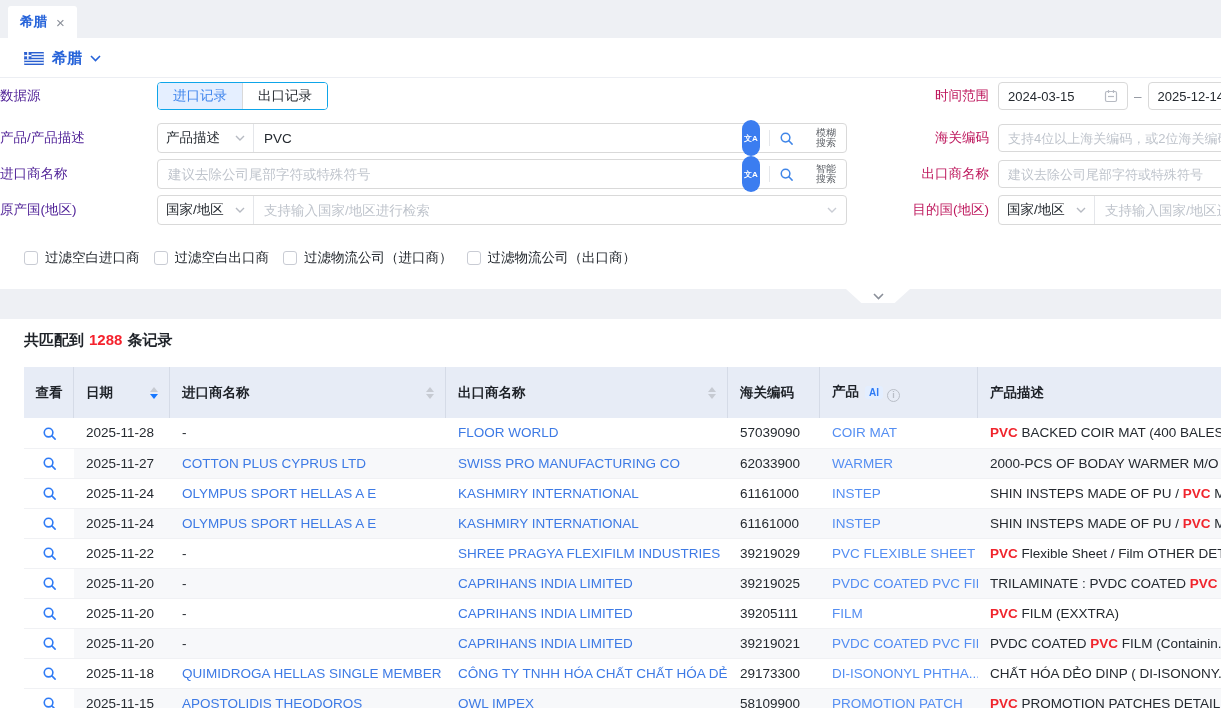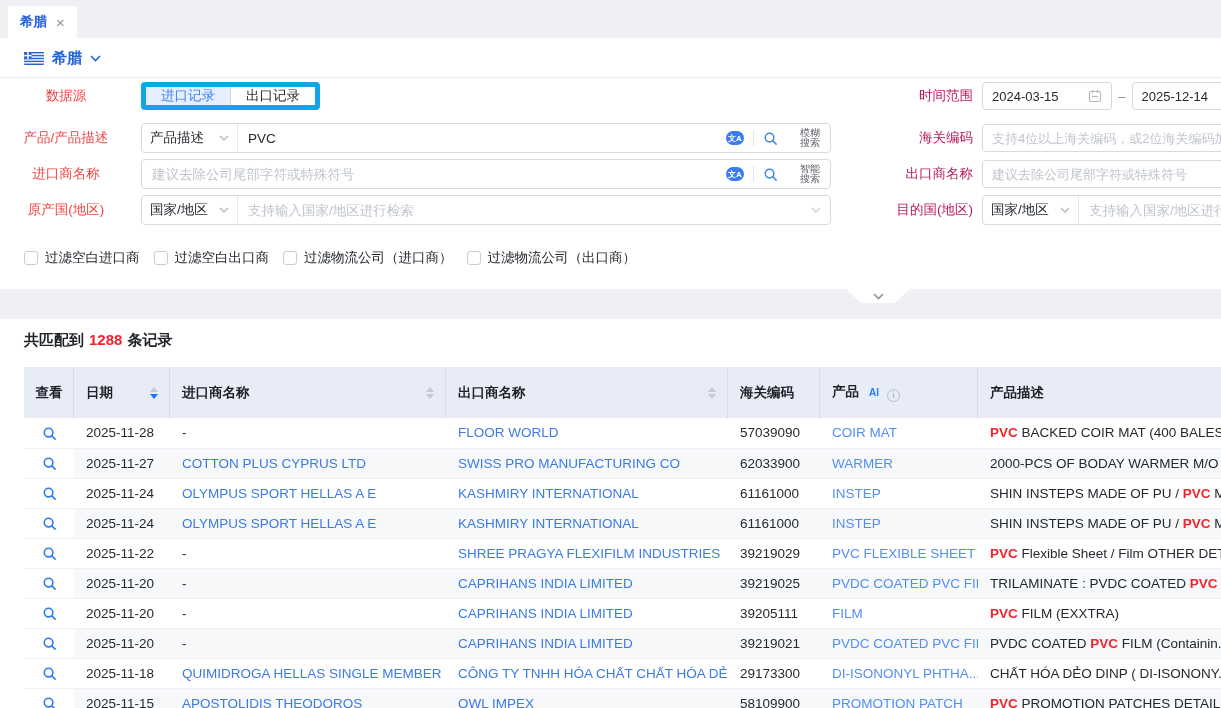--- a/index.html
+++ b/index.html
@@ -19,44 +19,44 @@
   
   .filter-panel { background:#fff; position:relative; }
   .crumb-row { display:flex; align-items:center; gap:8px; padding:11px 0 9px 24px; }
   .crumb-title { color:#2663d9; font-weight:bold; font-size:15px; }
   .hdivider { border-top:1px solid #eceef3; }
   .update-range { text-align:right; padding:6px 10px 0 0; height:22px; font-size:13px; color:#42464d; }
   .orange { color:#f5821f; font-weight:bold; }
   
   .frow { display:flex; align-items:center; margin-bottom:6px; }
   .frow.first { margin:4px 0 13px; }
-  .l-label { flex:0 0 132px; text-align:center; margin-right:9px; color:#ef4444; }
+  .l-label { flex:0 0 132px; text-align:left; margin-right:25px; color:#4c1d95; }
   .l-field { flex:0 0 690px; display:flex; align-items:center; }
   .r-label { flex:0 0 142px; text-align:right; margin-right:9px; color:#be185d; }
   .r-field { flex:0 0 auto; display:flex; align-items:center; }
-  .toggle-group { display:flex; border:5px solid #0ea5e9; border-radius:4px; overflow:hidden; height:28px; background:#fff; }
+  .toggle-group { display:flex; border:1px solid #0ea5e9; border-radius:4px; overflow:hidden; height:28px; background:#fff; }
   .toggle { padding:0 15px; display:flex; align-items:center; cursor:pointer; color:#24292f; background:#fff; }
   .toggle.active { background:#e5efff; color:#3c83ec; }
   .toggle + .toggle { border-left:1px solid #d9d9d9; }
   .inputbox { border:1px solid #d9d9d9; border-radius:4px; height:28px; background:#fff;
               display:flex; align-items:center; padding:0 9px; color:#24292f; font-size:13px; }
   .inputbox input, .composite input { border:none; outline:none; background:transparent; flex:1;
               font:inherit; color:#24292f; min-width:0; }
   input::placeholder { color:#bfc4cc; }
   .date1 { width:130px; flex:0 0 130px; justify-content:space-between; }
   .date2 { width:130px; flex:0 0 130px; }
   .dash { margin:0 6px; color:#8a8f99; }
   .w330 { width:330px; flex:0 0 330px; }
   .composite { border:1px solid #d9d9d9; border-radius:4px; height:30px; background:#fff;
                display:flex; align-items:center; width:690px; }
   .composite.r-comp { width:330px; }
   .comp-select { flex:0 0 96px; height:100%; display:flex; align-items:center; justify-content:space-between;
                  padding:0 8px; border-right:1px solid #e4e6ea; cursor:pointer; }
   .comp-input { flex:1; display:flex; align-items:center; padding:0 10px; min-width:0; }
-  .trans-icon { flex:0 0 18px; width:18px; height:14px; background:#3b7df0; border-radius:9px;
+  .trans-icon { flex:0 0 18px; width:18px; height:36px; background:#3b7df0; border-radius:9px;
                 color:#fff; font-size:8px; font-weight:bold; display:flex; align-items:center;
                 justify-content:center; cursor:pointer; }
   .vdiv { flex:0 0 1px; width:1px; height:16px; background:#e4e6ea; margin:0 9px; }
   .search-btn { display:flex; align-items:center; gap:22px; padding-right:10px; cursor:pointer; }
   .search-btn .txt { font-size:10px; line-height:10.5px; color:#5c6066; }
   .suffix-arrow { margin-right:9px; }
   .checkbox-row { display:flex; align-items:center; gap:14px; padding:18px 0 22px 24px; }
   .cb-item { display:flex; align-items:center; cursor:pointer; }
   .cb { width:14px; height:14px; border:1px solid #c9ccd4; border-radius:3px; background:#fff; margin-right:7px; }
   

